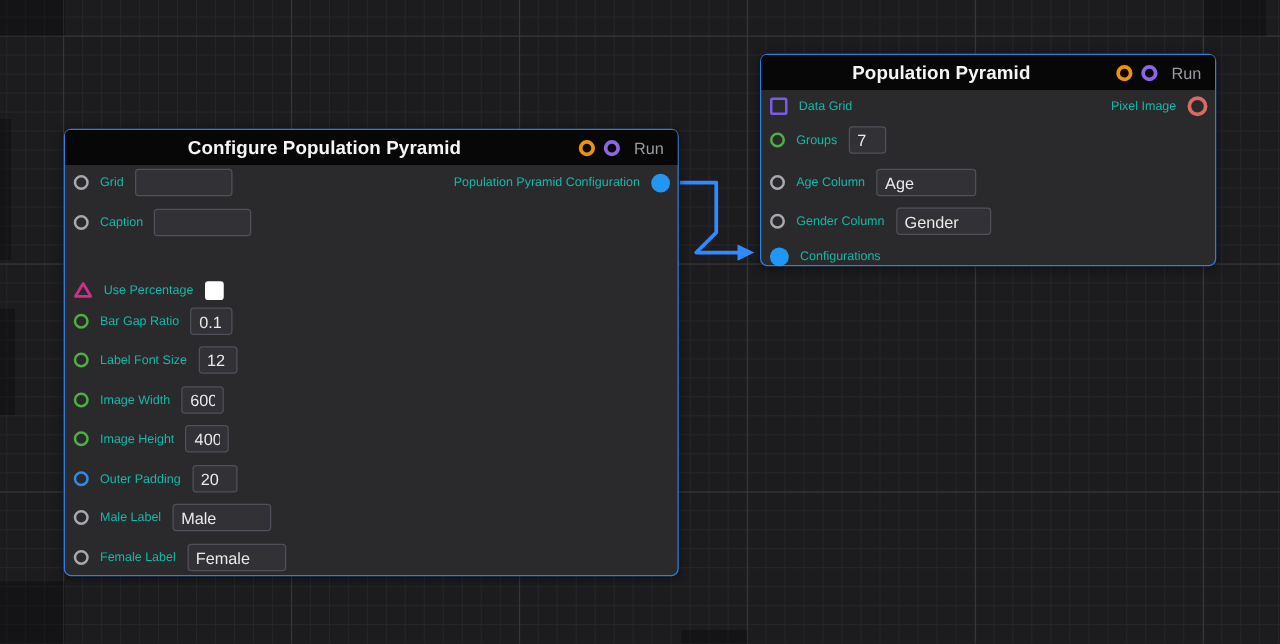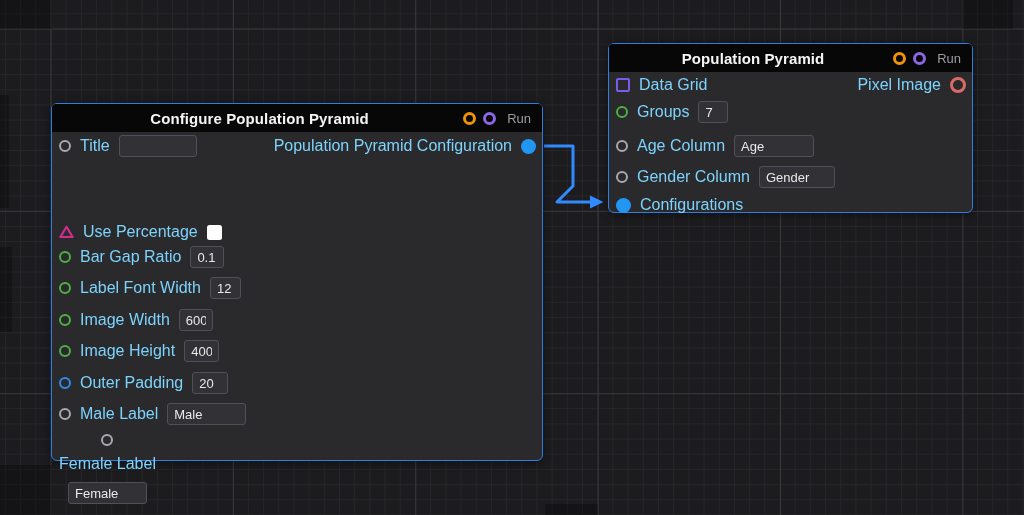--- a/index.html
+++ b/index.html
@@ -35,21 +35,21 @@
     display:flex;align-items:center;
     padding:0 11px;box-sizing:border-box;gap:7px;
   }
   .node-title{flex:1;color:#f5f5f5;font-size:15px;font-weight:600;letter-spacing:.1px;white-space:nowrap;text-align:center;}
   .hport{width:7px;height:7px;border-radius:50%;border:3px solid #ef9408;background:transparent;flex:none;}
   .hport.purple{border-color:#8d66e3;}
   .run{color:#9b9ba1;font-size:13px;margin-left:4px;}
 
   .row{position:absolute;left:0;display:flex;align-items:center;gap:9px;padding-left:7px;height:24px;white-space:nowrap;}
   .row.out{left:auto;right:0;padding-left:0;padding-right:6px;}
-  .lbl{color:#7dd3fc;font-size:16px;}
+  .lbl{color:#14b8a6;font-size:10px;}
 
   .ring{width:8px;height:8px;border-radius:50%;border:2.5px solid #a8a8ae;background:transparent;flex:none;}
   .ring.green{border-color:#4fae46;}
   .ring.blue{border-color:#2e8bea;}
   .ring.red{width:10px;height:10px;border-width:3px;border-color:#d96a66;}
   .dot{width:15px;height:15px;border-radius:50%;background:#2196f3;flex:none;}
   .sq{width:10px;height:10px;border:2.5px solid #7d5bea;border-radius:2px;flex:none;}
   .tri{width:15px;height:14px;flex:none;display:flex;align-items:center;justify-content:center;}
   .checkbox{width:15px;height:15px;background:#ffffff;border-radius:2.5px;flex:none;}
 
@@ -86,45 +86,50 @@
       <span class="run">Run</span>
     </div>
 
     <div class="row out" style="top:30px;">
       <span class="lbl">Population Pyramid Configuration</span>
       <span class="dot"></span>
     </div>
 
     <div class="row" style="top:30px;">
       <span class="ring"></span>
-      <span class="lbl">Title</span>
+      <span class="lbl">Grid</span>
       <input class="tbox" style="width: 78px;" value="">
     </div>
 
+    <div class="row" style="top:62px;">
+      <span class="ring"></span>
+      <span class="lbl">Caption</span>
+      <input class="tbox" style="width: 78px;" value="">
+    </div>
 
 
     <div class="row" style="top:116px;">
       <span class="tri">
         <svg width="15" height="14" viewBox="0 0 15 14">
           <path d="M7.5 1.8 L13.6 12 L1.4 12 Z" fill="none" stroke="#d22d8e" stroke-width="2.2" stroke-linejoin="round"></path>
         </svg>
       </span>
       <span class="lbl">Use Percentage</span>
       <span class="checkbox"></span>
     </div>
 
     <div class="row" style="top:141px;">
       <span class="ring green"></span>
       <span class="lbl">Bar Gap Ratio</span>
       <input class="tbox" style="width: 34px;" value="0.1">
     </div>
 
     <div class="row" style="top:172px;">
       <span class="ring green"></span>
-      <span class="lbl">Label Font Width</span>
+      <span class="lbl">Label Font Size</span>
       <input class="tbox" style="width: 31px;" value="12">
     </div>
 
     <div class="row" style="top:204px;">
       <span class="ring green"></span>
       <span class="lbl">Image Width</span>
       <input class="tbox" style="width: 34px;" value="600">
     </div>
 
     <div class="row" style="top:235px;">
@@ -138,21 +143,21 @@
       <span class="lbl">Outer Padding</span>
       <input class="tbox" style="width: 36px;" value="20">
     </div>
 
     <div class="row" style="top:298px;">
       <span class="ring"></span>
       <span class="lbl">Male Label</span>
       <input class="tbox" style="width: 79px;" value="Male">
     </div>
 
-    <div class="row" style="top:330px;flex-direction:column;">
+    <div class="row" style="top:330px;">
       <span class="ring"></span>
       <span class="lbl">Female Label</span>
       <input class="tbox" style="width: 79px;" value="Female">
     </div>
   </div>
 
   <div class="node" style="left:608px;top:43px;width:365px;height:170px;">
     <div class="node-header">
       <span class="node-title">Population Pyramid</span>
       <span class="hport"></span>

